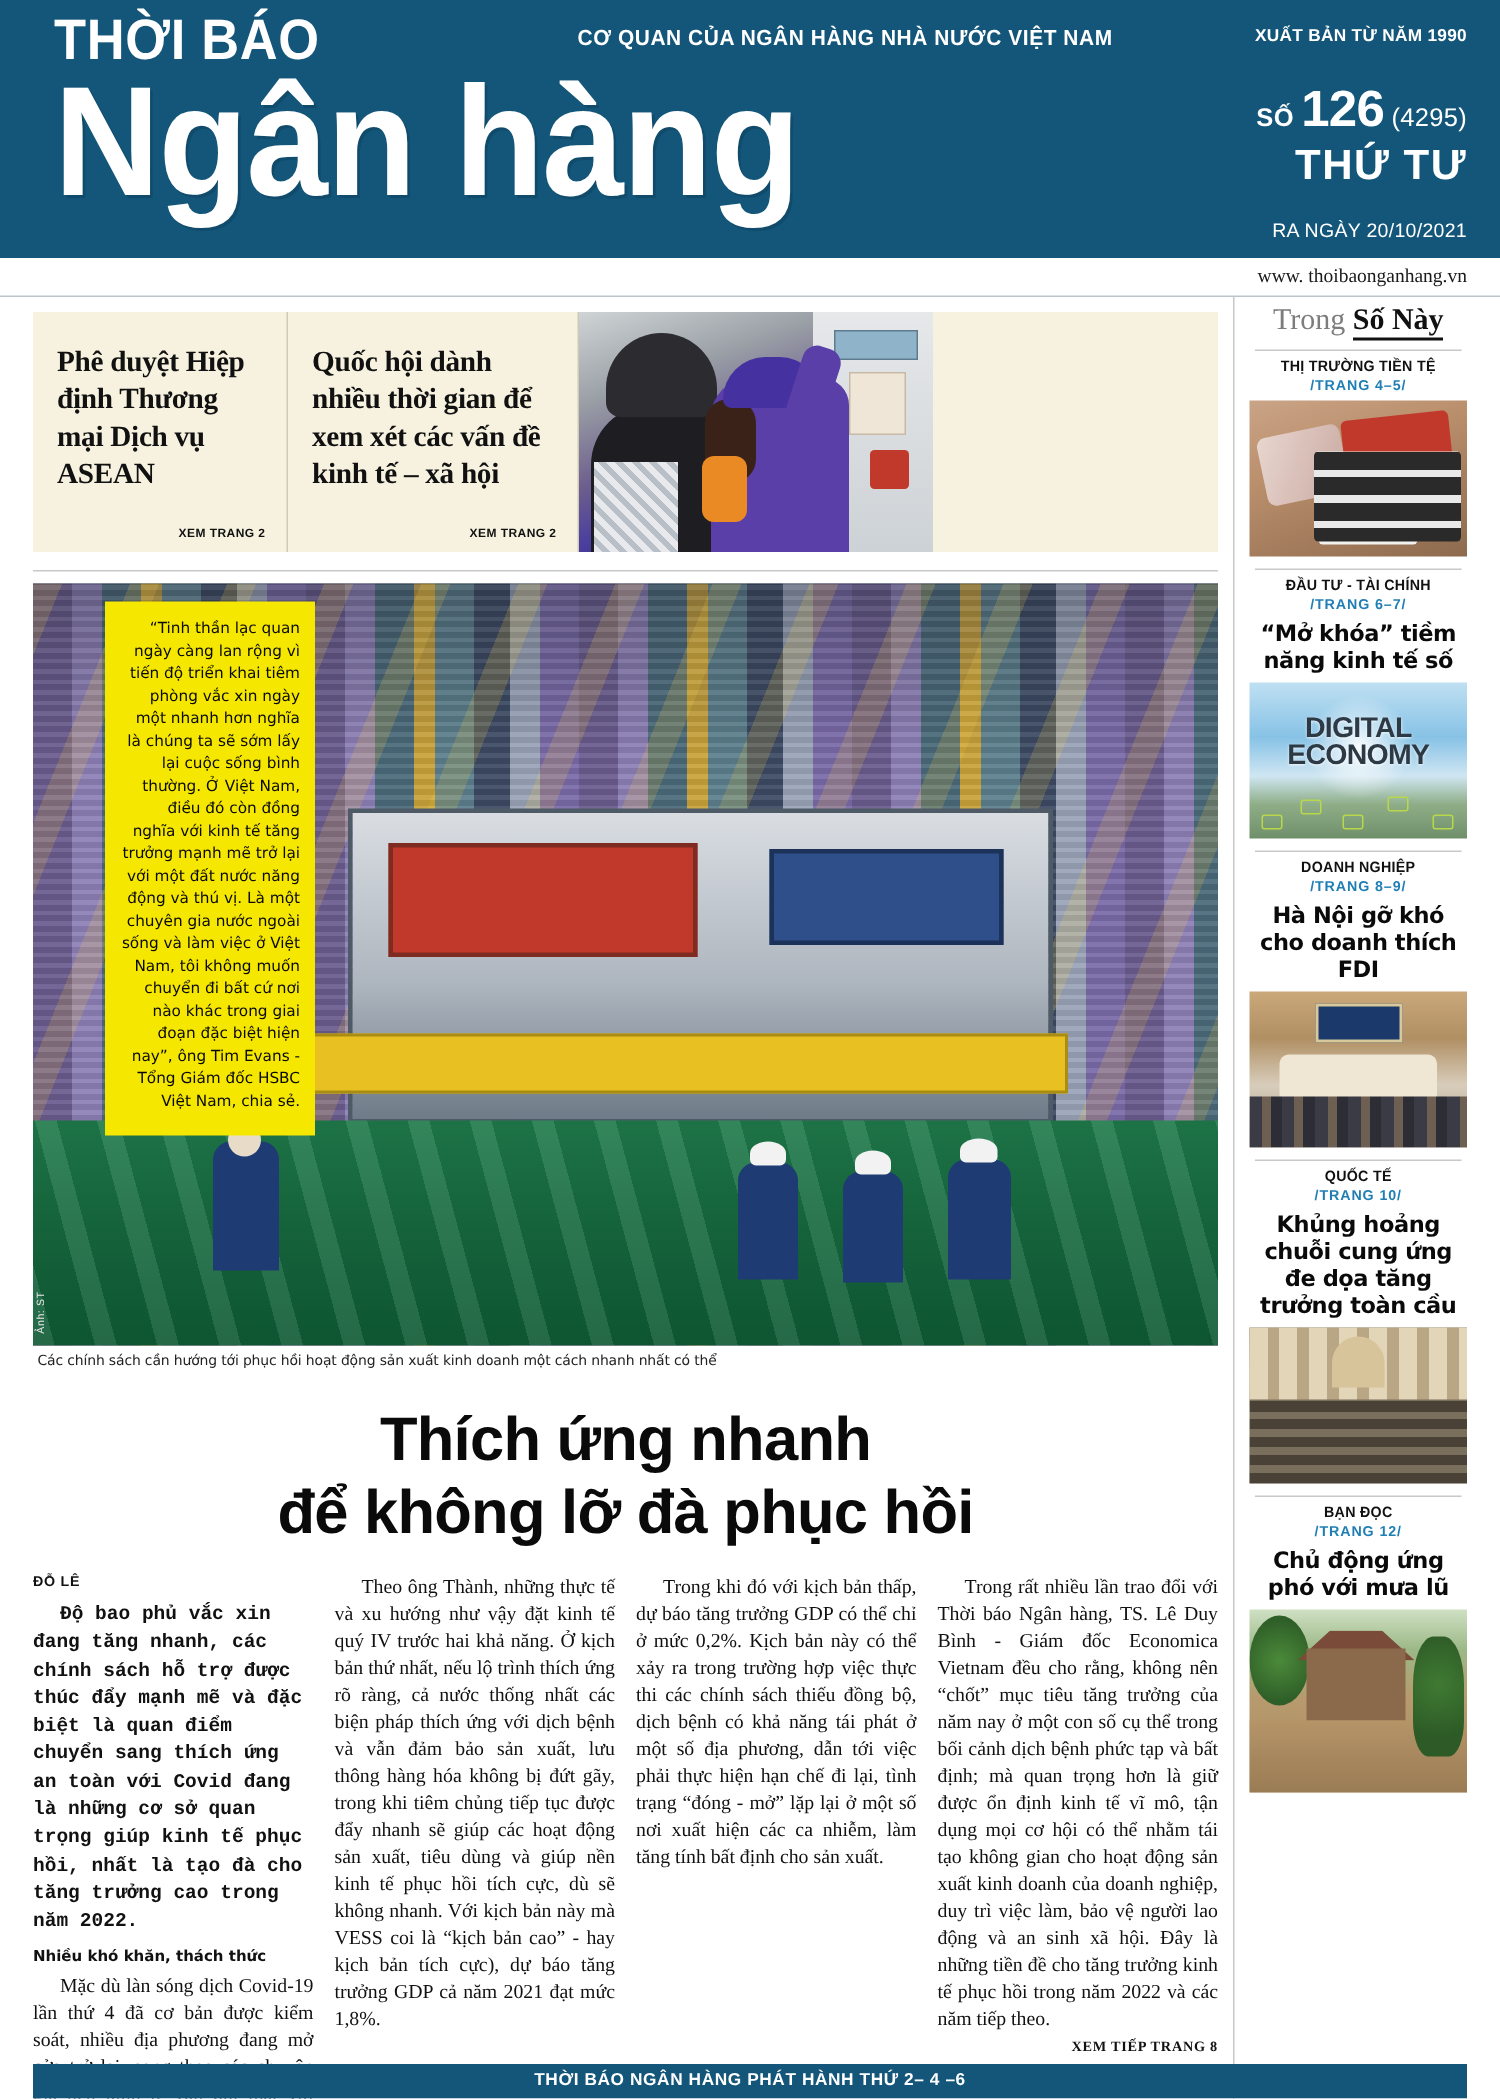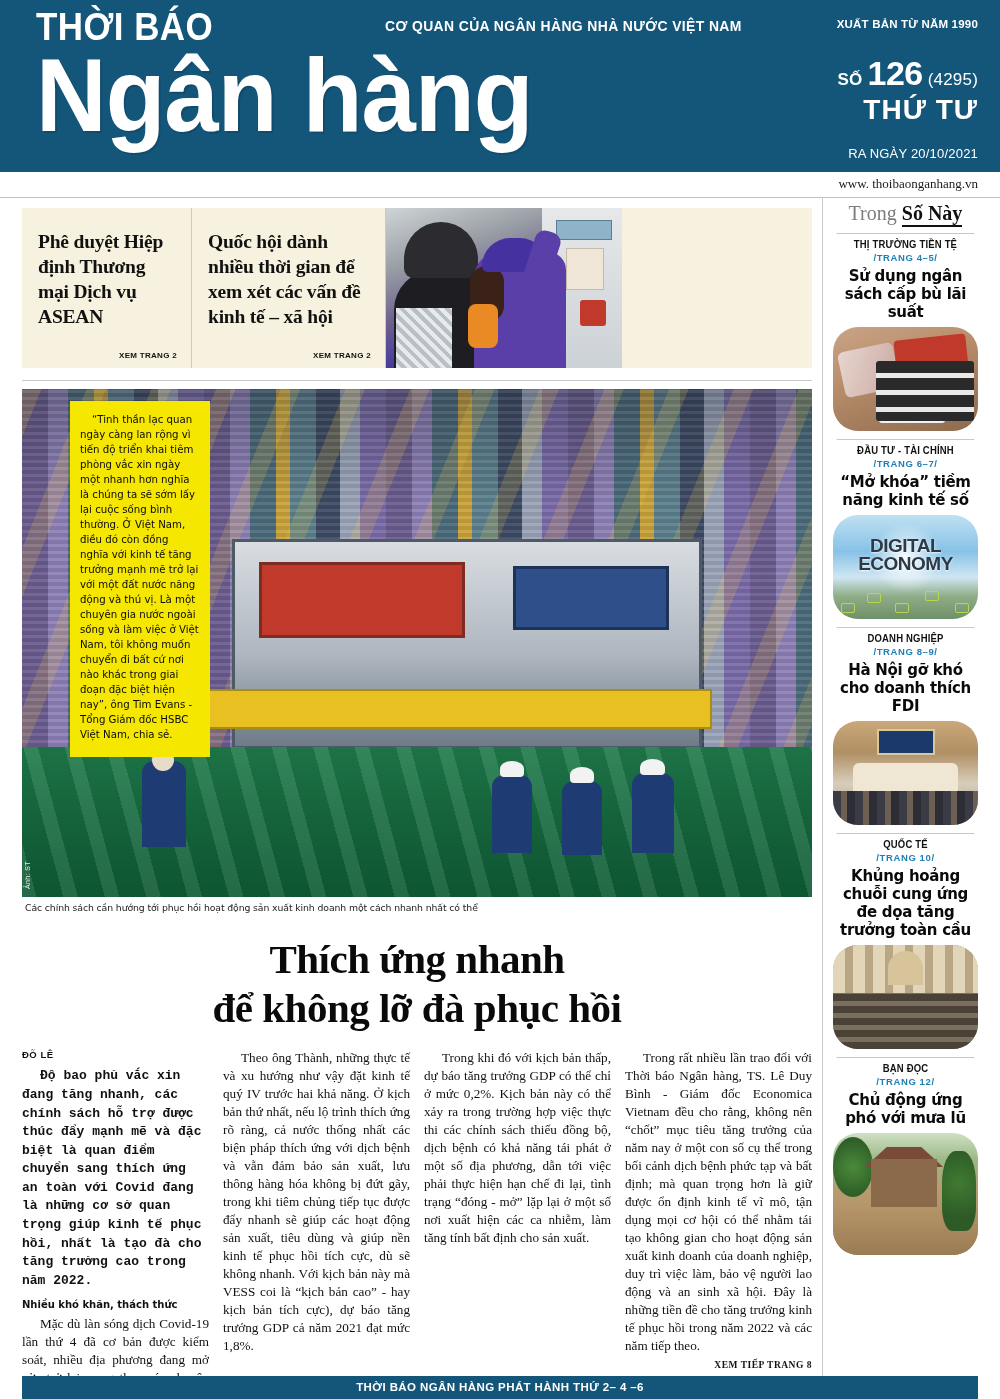--- a/index.html
+++ b/index.html
@@ -254,35 +254,35 @@
     background: #f5e700;
     padding: 12px 10px 14px 10px;
     z-index: 5;
   }
   .quote p {
     font-family: "DejaVu Sans", sans-serif;
     font-size: 10.2px;
     line-height: 1.47;
     color: #0a0a0a;
     text-indent: 12px;
-    text-align: left;
+    text-align: right;
   }
 
   .hero-cap {
     font-family: "DejaVu Sans", sans-serif;
     font-size: 9.3px;
     color: #222;
     padding: 5px 0 0 3px;
     letter-spacing: -0.1px;
   }
 
   
   .headline {
     text-align: center;
-    font-family: Liberation Serif, serif;
+    font-family: Liberation Sans, sans-serif;
     font-weight: 700;
     font-size: 41px;
     line-height: 1.2;
     color: #0a0a0a;
     padding: 22px 40px 14px 40px;
     letter-spacing: -0.5px;
   }
 
   
   .byline {
@@ -359,21 +359,21 @@
   .si-head {
     text-align: center;
     font-family: "DejaVu Sans", sans-serif;
     font-weight: 700;
     font-size: 15px;
     line-height: 1.2;
     color: #0a0a0a;
     padding-bottom: 6px;
     letter-spacing: -0.3px;
   }
-  .si-photo { width: 100%; height: 104px; overflow: hidden; position: relative; border-radius: 25px; }
+  .si-photo { width: 100%; height: 104px; overflow: hidden; position: relative; }
 
   .ph-money { background: linear-gradient(160deg,#caa487 0%,#b98e6b 38%,#8d6a4e 100%); }
   .ph-money:before {
     content:""; position:absolute; left:8px; top:20px; width:56px; height:46px;
     background: linear-gradient(120deg,#e8d6cf,#c8a8a0);
     border-radius:6px; transform: rotate(-12deg);
   }
   .ph-money:after {
     content:""; position:absolute; right:4px; top:34px; width:98px; height:60px;
     background: repeating-linear-gradient(180deg,#2a2a2a 0 12px,#e9e9e9 12px 17px);
@@ -589,21 +589,20 @@
 
   <div class="sidecol">
     <div class="side-title">
       <span>Trong</span>
       <b>Số Này</b>
     </div>
 
     <div class="side-item">
       <div class="si-cat">THỊ TRƯỜNG TIỀN TỆ</div>
       <div class="si-page">/TRANG 4–5/</div>
-      <div class="si-head">Sử dụng ngân sách cấp bù lãi suất</div>
       <div class="si-photo ph-money">
         <div class="m-red"></div>
             <div class="m-white"></div>
       </div>
     </div>
 
     <div class="side-item">
       <div class="si-cat">ĐẦU TƯ - TÀI CHÍNH</div>
       <div class="si-page">/TRANG 6–7/</div>
       <div class="si-head">“Mở khóa” tiềm năng kinh tế số</div>

